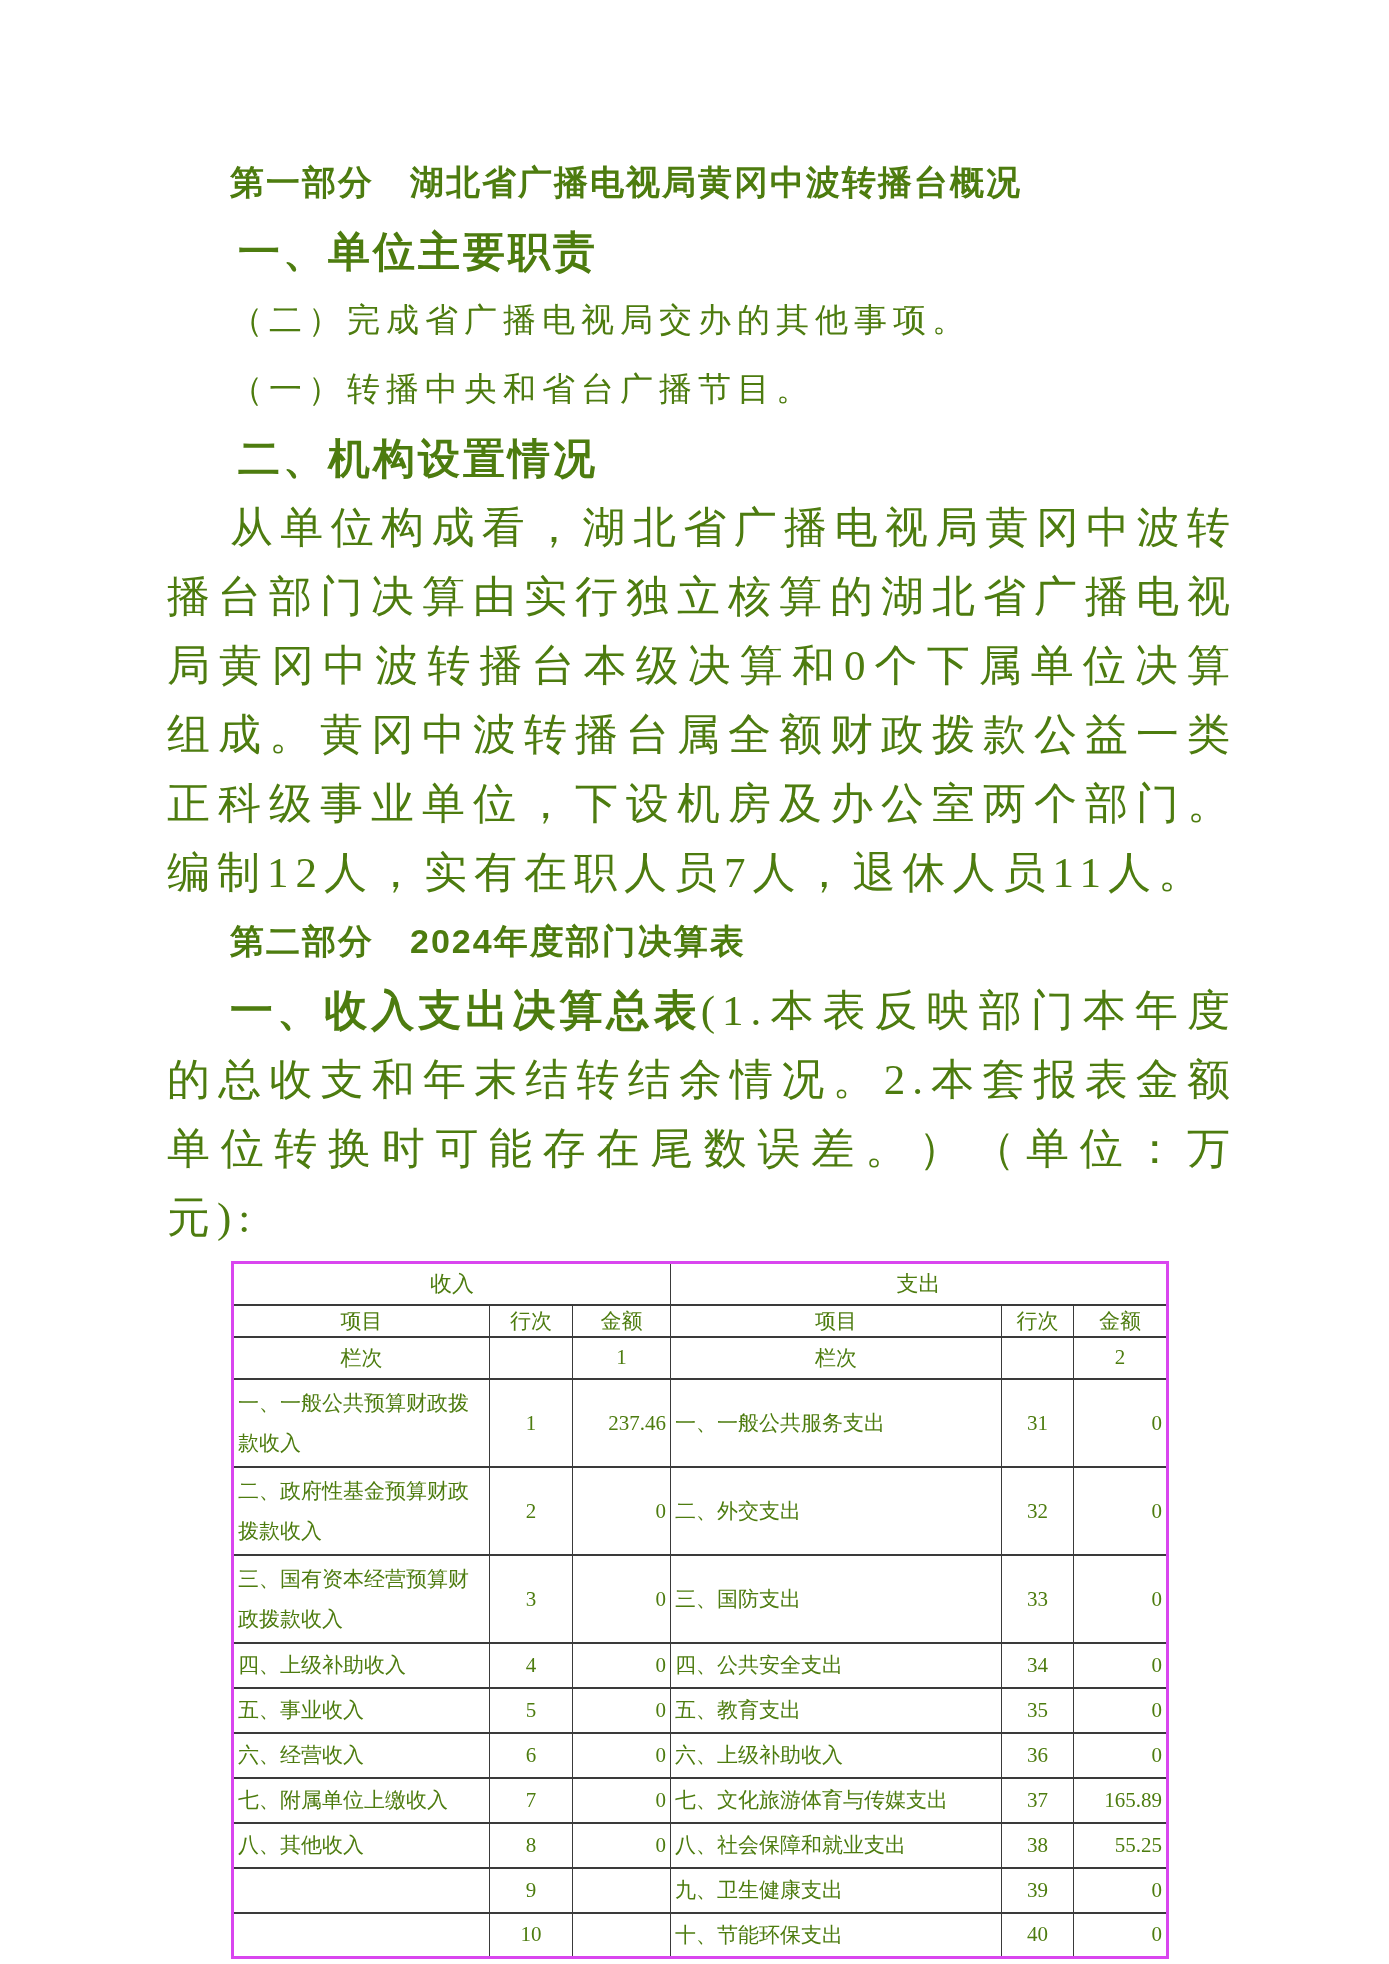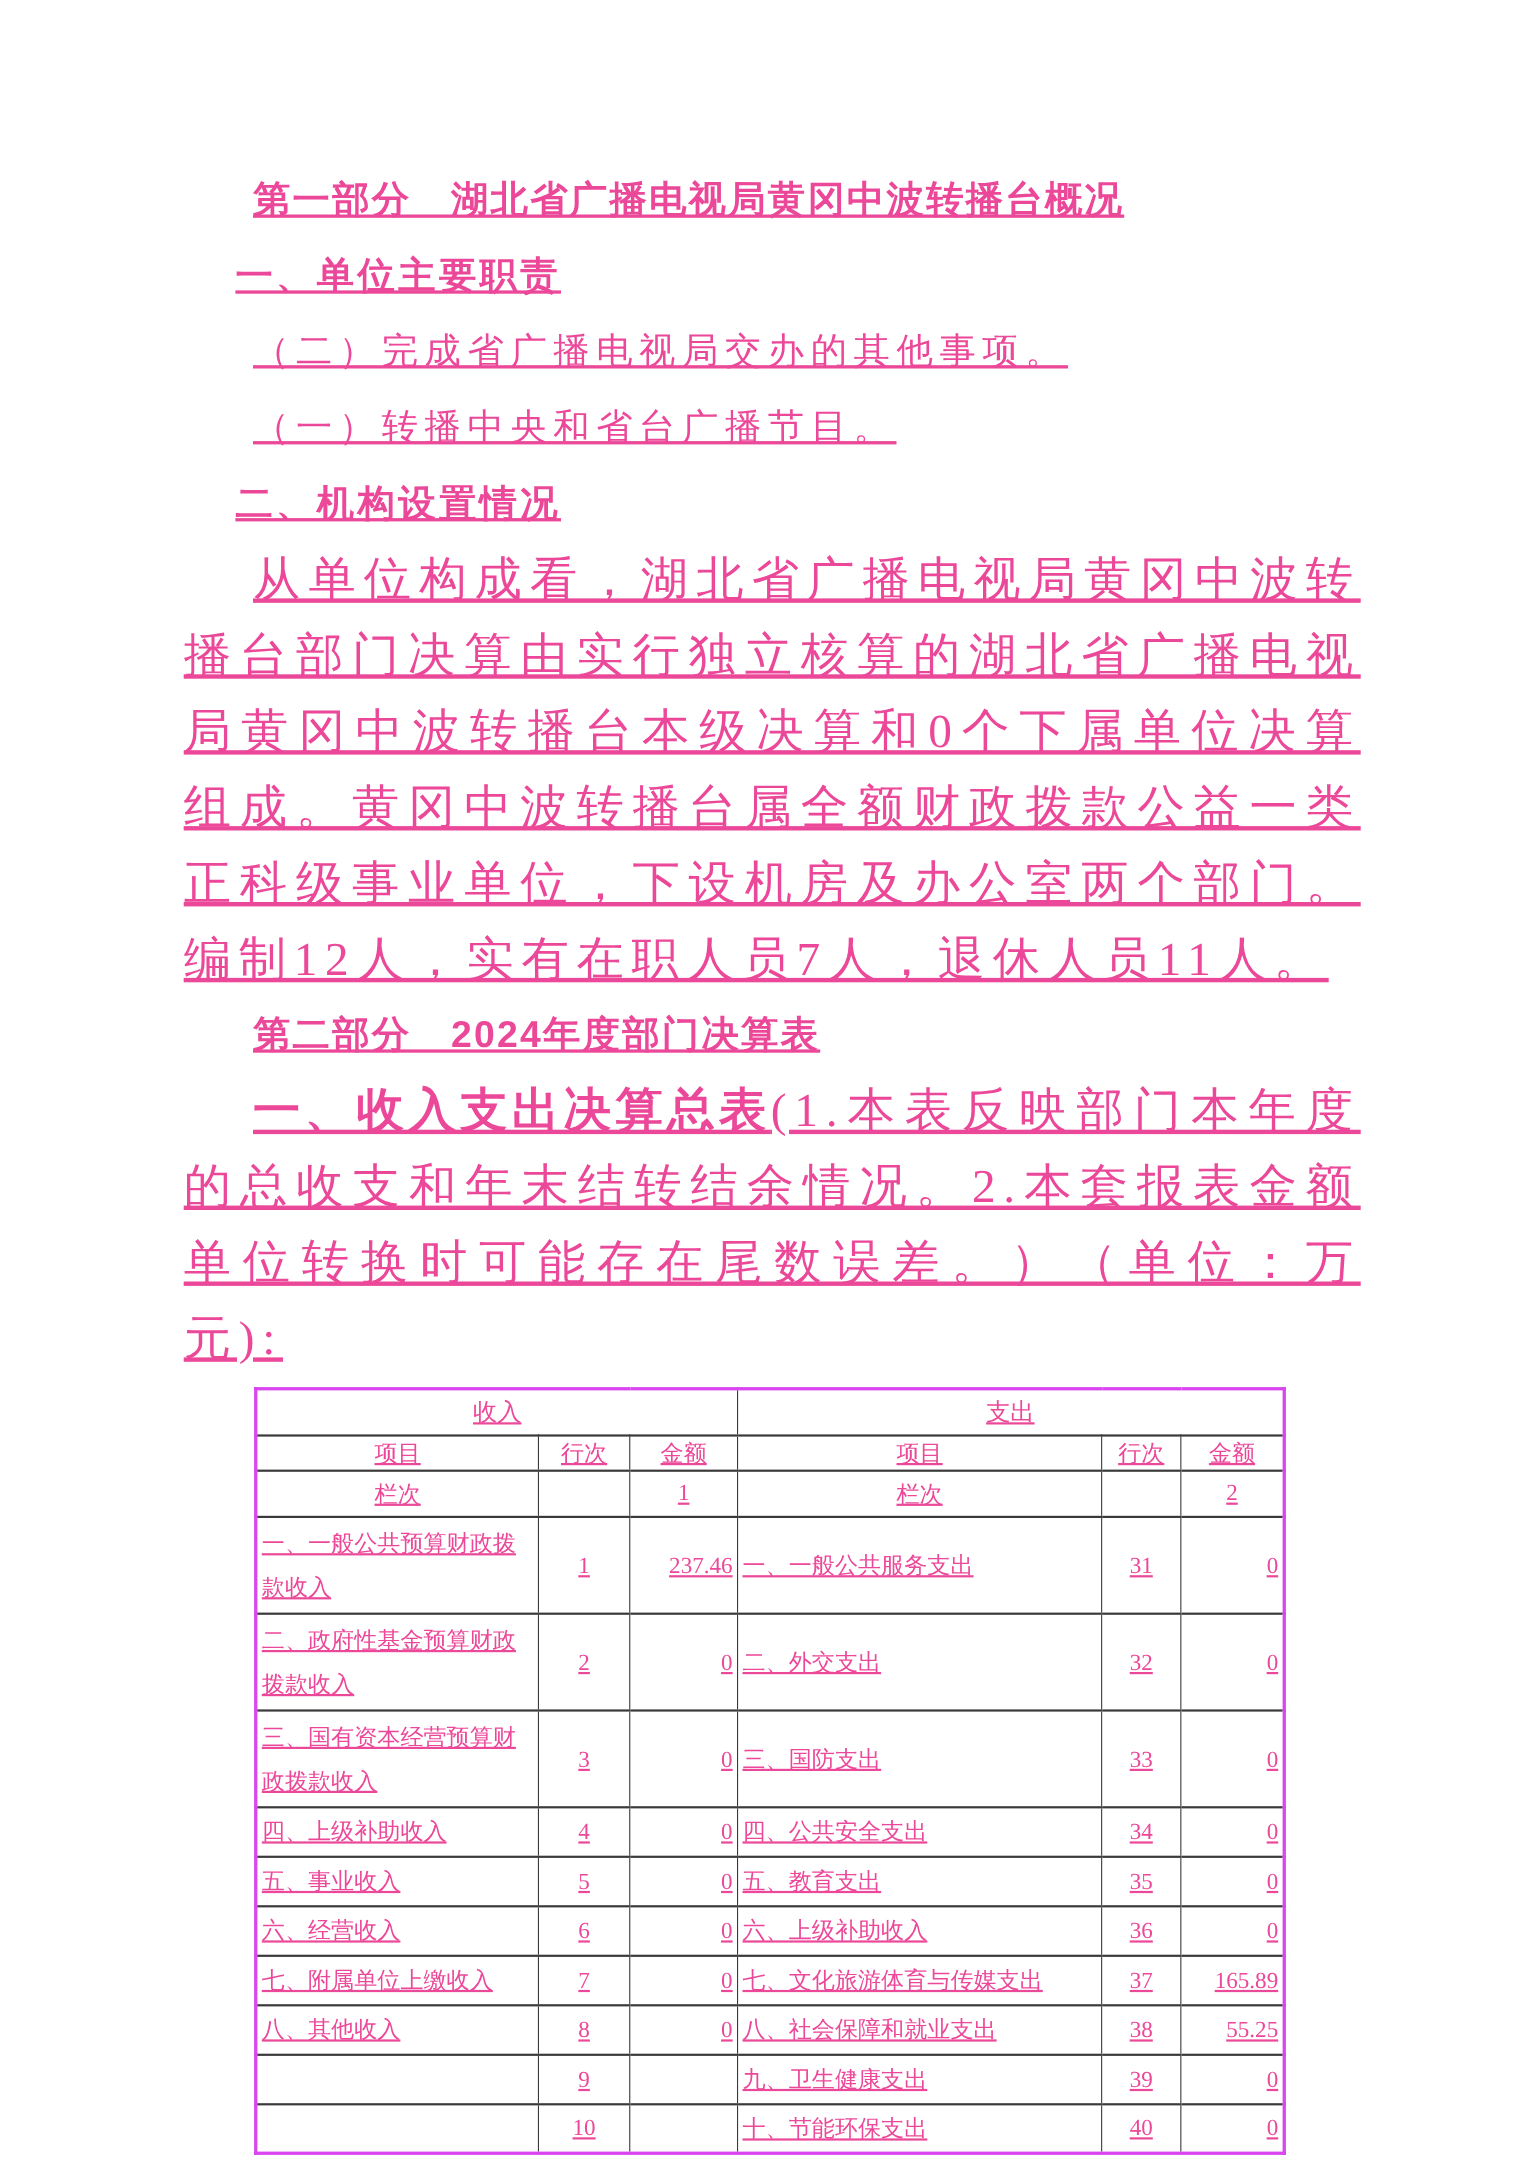--- a/index.html
+++ b/index.html
@@ -1,33 +1,33 @@
 <!DOCTYPE html>
 <html><head>
 <meta charset="utf-8">
 <style>
   * { box-sizing: border-box; }
   html, body { margin: 0; padding: 0; background: #ffffff; }
   .page {
     width: 1389px; height: 1964px;
-    background: #ffffff; color: #ec4899;
-    position: relative; overflow: hidden; text-decoration: underline;
+    background: #ffffff; color: #4d7c0f;
+    position: relative; overflow: hidden;
   }
   .content { padding: 148px 152px 0 167px; }
 
   .part-title {
     font-family: "Liberation Sans", sans-serif;
     font-weight: 700; font-size: 34px;
     line-height: 69px; margin: 0 0 0 63px;
     letter-spacing: 2px; white-space: nowrap;
   }
   .sec-heading {
     font-family: "Liberation Sans", sans-serif;
-    font-weight: 700; font-size: 34px;
-    line-height: 69px; margin: 0 0 0 47px;
+    font-weight: 700; font-size: 42px;
+    line-height: 69px; margin: 0 0 0 71px;
     letter-spacing: 3px; white-space: nowrap;
   }
   .body-line {
     font-family: "Liberation Serif", serif;
     font-size: 33px; line-height: 69px;
     margin: 0; padding-left: 63px;
     letter-spacing: 6px; white-space: nowrap;
   }
   .body-just {
     font-family: "Liberation Serif", serif;

